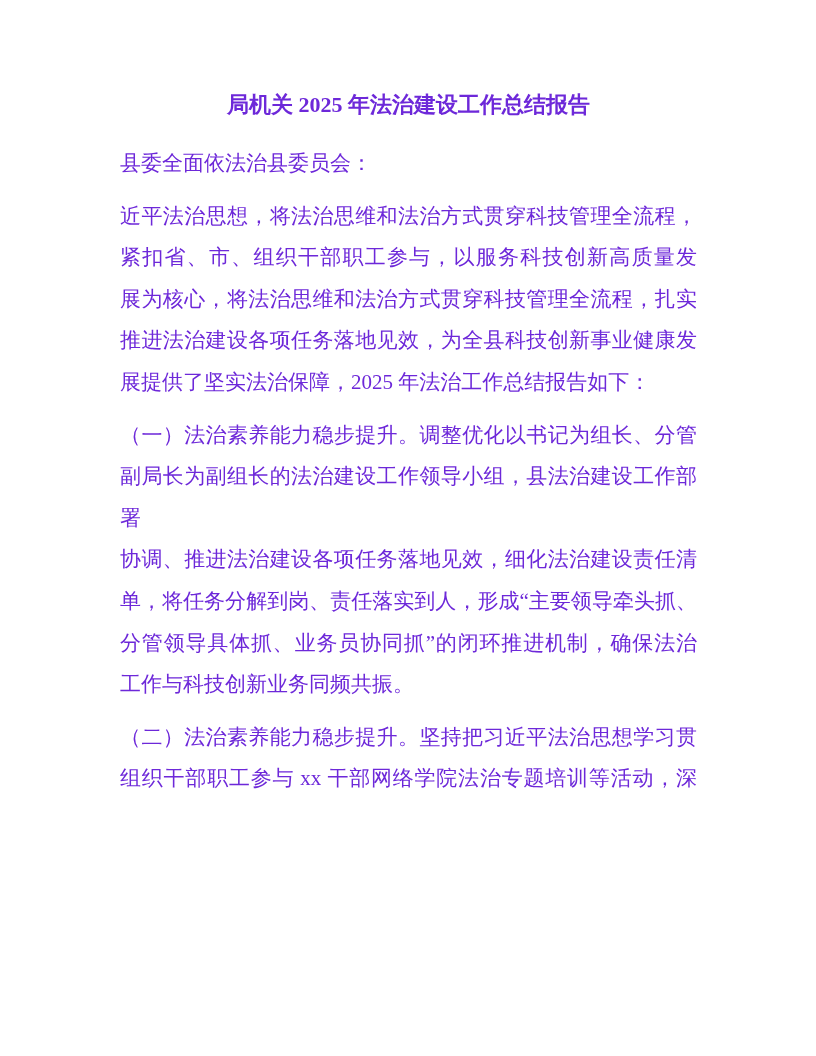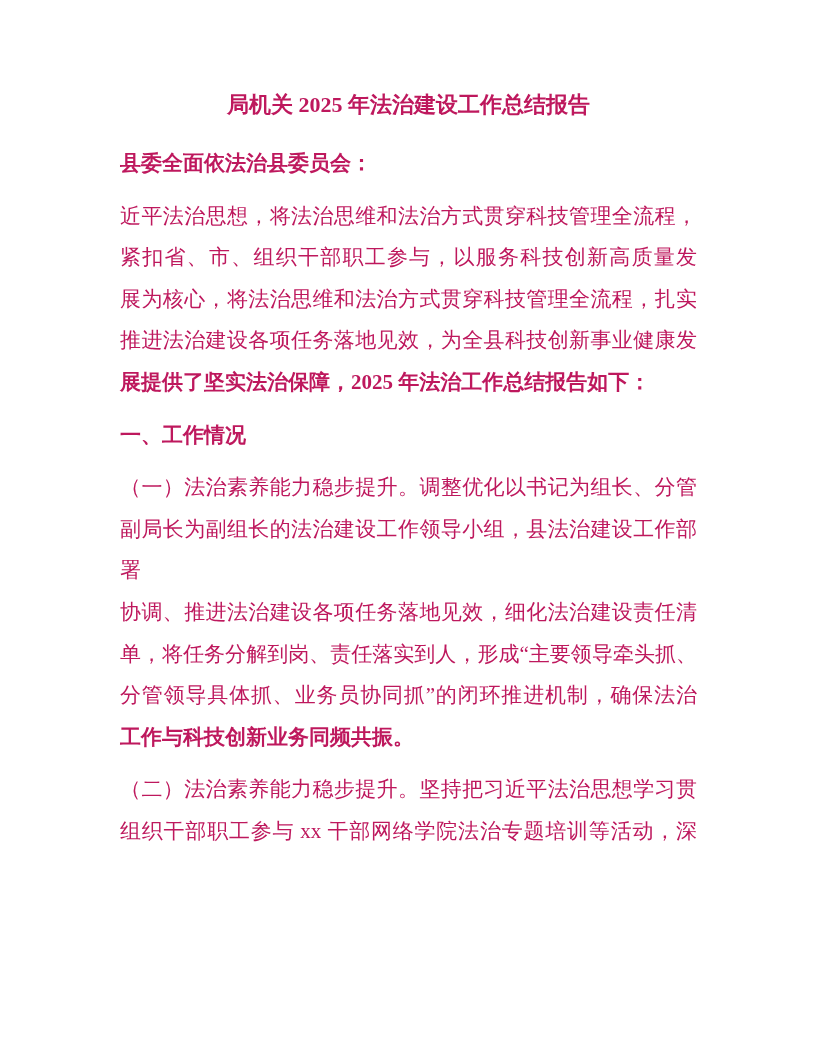--- a/index.html
+++ b/index.html
@@ -10,38 +10,37 @@
   .page {
     position: relative;
     width: 816px;
     height: 1056px;
     margin: 0 auto;
     background: #ffffff;
     overflow: hidden;
     box-sizing: border-box;
     padding: 88px 119px 0 120px;
     font-family: "Liberation Serif", "DejaVu Serif", serif;
-    color: #be185d;
+    color: #6d28d9;
   }
   .block {
     margin: 0 0 11px 0;
   }
   .block.title {
     margin-bottom: 22px;
   }
   .line {
     font-size: 21px;
     line-height: 41.6px;
     text-align: justify;
     text-align-last: justify;
     white-space: normal;
   }
   .line.last {
     text-align-last: left;
-    font-weight: bold;
   }
   .block.title .line {
     font-size: 22px;
     font-weight: bold;
     line-height: 33px;
     text-align: center;
     text-align-last: center;
   }
 </style>
 </head>
@@ -56,23 +55,20 @@
         <div class="line last">县委全面依法治县委员会：</div>
       </div>
       <div class="block para">
         <div class="line">近平法治思想，将法治思维和法治方式贯穿科技管理全流程，</div>
         <div class="line">紧扣省、市、组织干部职工参与，以服务科技创新高质量发</div>
         <div class="line">展为核心，将法治思维和法治方式贯穿科技管理全流程，扎实</div>
         <div class="line">推进法治建设各项任务落地见效，为全县科技创新事业健康发</div>
         <div class="line last">展提供了坚实法治保障，2025 年法治工作总结报告如下：</div>
       </div>
       <div class="block para">
-        <div class="line last">一、工作情况</div>
-      </div>
-      <div class="block para">
         <div class="line">（一）法治素养能力稳步提升。调整优化以书记为组长、分管</div>
         <div class="line">副局长为副组长的法治建设工作领导小组，县法治建设工作部署</div>
         <div class="line">协调、推进法治建设各项任务落地见效，细化法治建设责任清</div>
         <div class="line">单，将任务分解到岗、责任落实到人，形成“主要领导牵头抓、</div>
         <div class="line">分管领导具体抓、业务员协同抓”的闭环推进机制，确保法治</div>
         <div class="line last">工作与科技创新业务同频共振。</div>
       </div>
       <div class="block para">
         <div class="line">（二）法治素养能力稳步提升。坚持把习近平法治思想学习贯</div>
         <div class="line">组织干部职工参与 xx 干部网络学院法治专题培训等活动，深</div>

